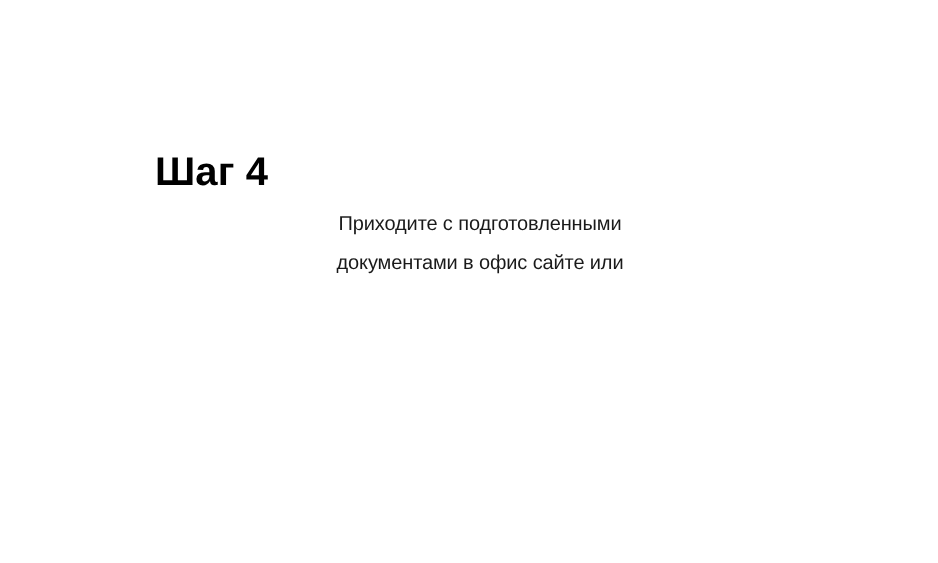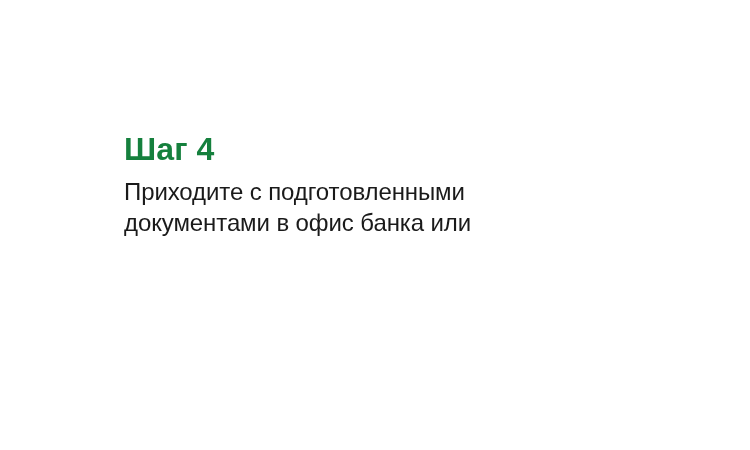--- a/index.html
+++ b/index.html
@@ -25,54 +25,55 @@
   }
 
   .content-block {
     position: absolute;
     left: 124px;
     top: 118px;
     width: 520px;
   }
 
   .step-heading {
-    margin: 12px 0 8px 0;
+    margin: 0 0 8px 0;
     font-family: "Liberation Sans", sans-serif;
     font-size: 32px;
     font-weight: bold;
     line-height: 38px;
     letter-spacing: 0.1px;
-    color: #15803d;
+    color: #000000;
     white-space: nowrap;
   }
 
   .step-body {
     margin: 0;
     font-family: "Liberation Sans", sans-serif;
-    font-size: 24px;
+    font-size: 16px;
     font-weight: 400;
     line-height: 31px;
     letter-spacing: -0.1px;
     color: #1a1a1a;
+    text-align: center;
   }
 
   .step-body .body-line {
     display: block;
     white-space: nowrap;
   }
 </style>
 </head>
 <body>
 
 <div class="slide">
 
   <div class="content-block">
 
     <h1 class="step-heading">Шаг 4</h1>
 
     <p class="step-body">
       <span class="body-line">Приходите с подготовленными</span>
-      <span class="body-line">документами в офис банка или</span>
+      <span class="body-line">документами в офис сайте или</span>
     </p>
 
   </div>
 
 </div>
 
 </body></html>

